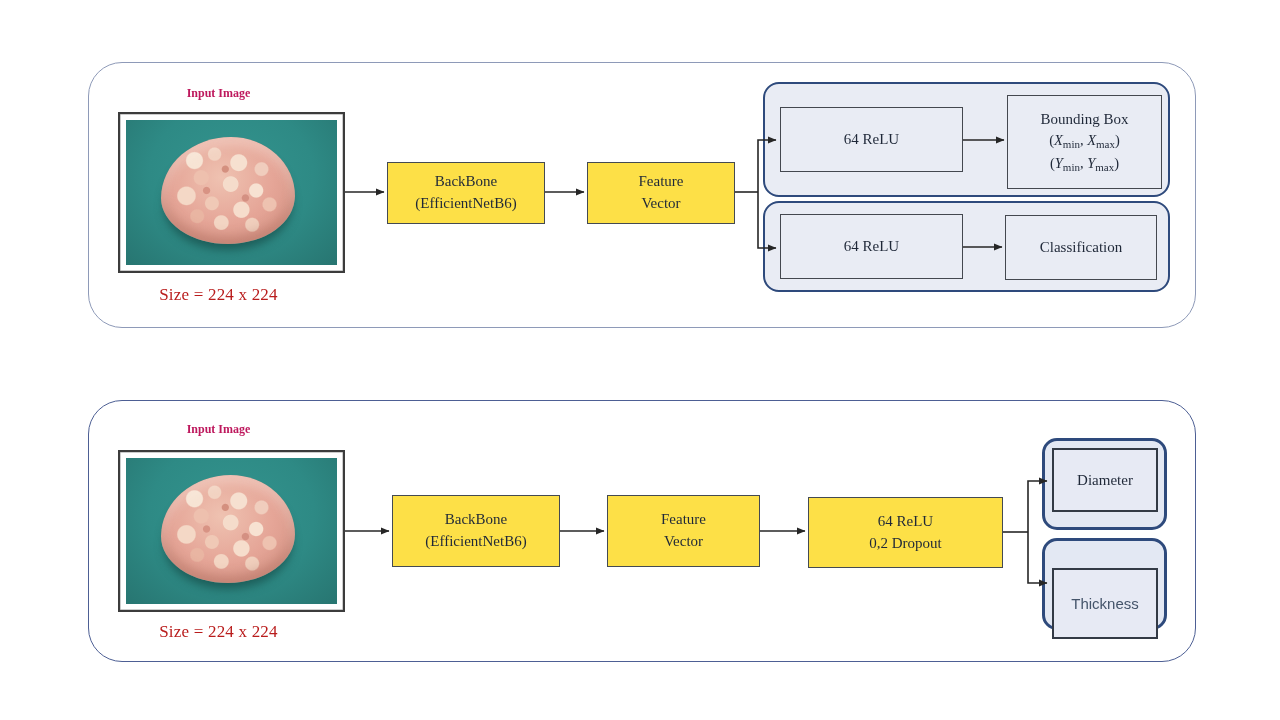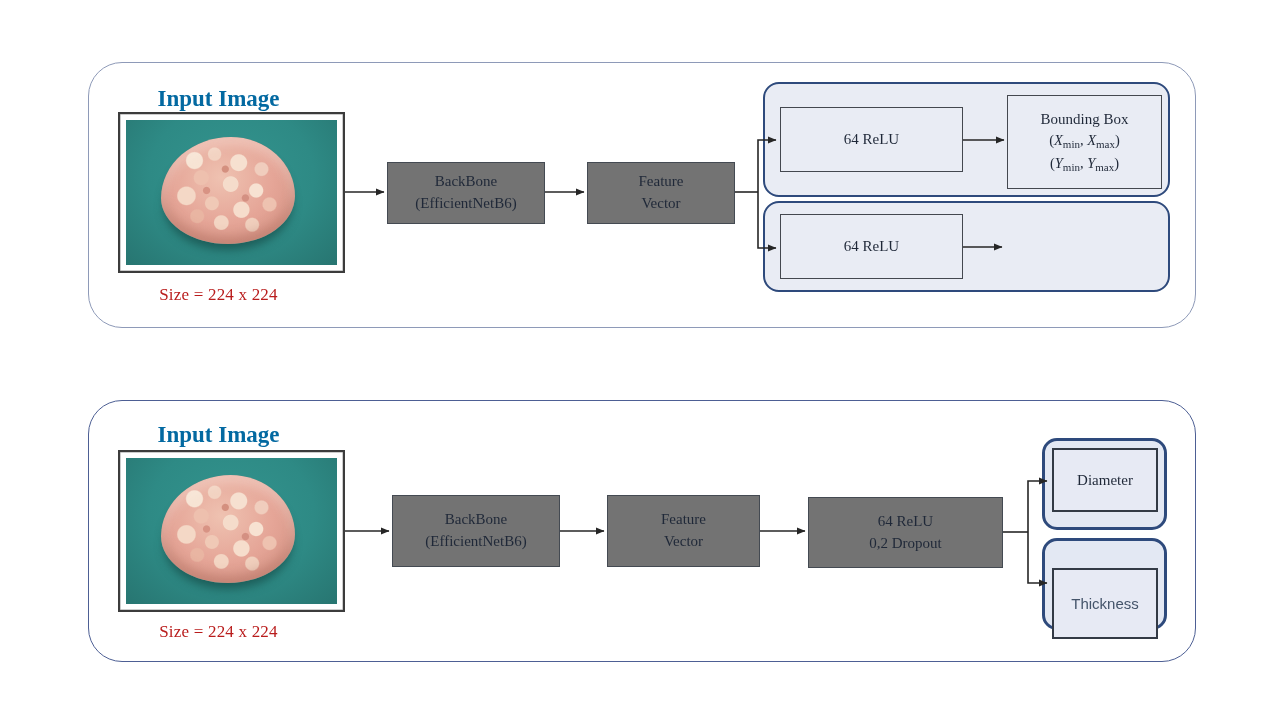--- a/index.html
+++ b/index.html
@@ -6,21 +6,21 @@
   html,body { background:#ffffff; }
   body { font-family:"Liberation Serif", serif; color:#1f2838; }
   .canvas { position:relative; width:1280px; height:720px; background:#fff; overflow:hidden; }
 
   
   .pipeline { position:absolute; border-radius:34px; background:#fff; }
   .pipeline.top { left:88px; top:62px; width:1108px; height:266px; border:1.5px solid #8e9ab8; }
   .pipeline.bottom { left:88px; top:400px; width:1108px; height:262px; border:1.3px solid #4d5f94; }
 
   .lbl { position:absolute; text-align:center; }
-  .input-label { font-weight:bold; font-size:23px; color:#0369a1; }
+  .input-label { font-weight:bold; font-size:12px; color:#be185d; }
   .size-label { font-size:17px; color:#b91c1c; letter-spacing:.2px; }
 
   
   .photo-frame { position:absolute; border:2px solid #3c3c3c; background:#fff; padding:6px; box-shadow:0 0 0 0.5px #999 inset; }
   .photo { position:relative; width:100%; height:100%; overflow:hidden;
     background: radial-gradient(ellipse at 50% 38%, #33948e 0%, #2e8a85 55%, #256e6a 115%); }
   .patty { position:absolute; left:16.5%; top:11.5%; width:63.5%; height:74%;
     border-radius: 52% 48% 50% 50% / 57% 55% 45% 43%;
     background:
       radial-gradient(circle at 25% 22%, #f7e4d4 0 6%, rgba(247,228,212,0) 7%),
@@ -39,21 +39,21 @@
       radial-gradient(circle at 68% 82%, #f0cfbd 0 5%, rgba(240,207,189,0) 6%),
       radial-gradient(circle at 48% 30%, #d4907f 0 3%, rgba(212,144,127,0) 4%),
       radial-gradient(circle at 34% 50%, #d89384 0 3%, rgba(216,147,132,0) 4%),
       radial-gradient(circle at 63% 57%, #d49082 0 3%, rgba(212,144,130,0) 4%),
       radial-gradient(ellipse at 45% 38%, #efc2b1 0%, #e5a597 50%, #cf8e7e 100%);
     box-shadow: 0 9px 10px -3px rgba(14,56,53,.55),
                 inset 0 -7px 12px rgba(150,80,66,.35),
                 inset 0 7px 12px rgba(255,242,232,.45); }
 
   
-  .pbox { position:absolute; background:#737373; border:1.6px solid #444a52; display:flex; flex-direction:column;
+  .pbox { position:absolute; background:#fde047; border:1.6px solid #444a52; display:flex; flex-direction:column;
     align-items:center; justify-content:center; font-size:15px; line-height:1.45; color:#1f2838; text-align:center; }
 
   
   .group { position:absolute; background:#e9ecf4; border:2.6px solid #2e4a7c; border-radius:16px; }
   .group.small { border-width:3px; border-radius:15px; background:#e3e8f3; }
   .gbox { position:absolute; background:#e9ecf4; border:1.6px solid #44484f; display:flex; flex-direction:column;
     align-items:center; justify-content:center; font-size:15px; line-height:1.4; color:#1f2838; text-align:center; }
   .gbox.outbox { background:#e7eaf4; border-width:2px; border-color:#333a45; }
 
   .math { font-size:14.5px; }
@@ -97,20 +97,23 @@
   </div>
   <div class="gbox" style="left:1007px; top:95px; width:155px; height:94px;">
     <span>Bounding Box</span>
     <span class="math"><span>(</span><i>X</i><sub>min</sub><span>, </span><i>X</i><sub>max</sub><span>)</span></span>
     <span class="math"><span>(</span><i>Y</i><sub>min</sub><span>, </span><i>Y</i><sub>max</sub><span>)</span></span>
   </div>
 
   <div class="group" style="left:763px; top:201px; width:407px; height:91px;"></div>
   <div class="gbox" style="left:780px; top:214px; width:183px; height:65px;">
     <span>64 ReLU</span>
+  </div>
+  <div class="gbox" style="left:1005px; top:215px; width:152px; height:65px;">
+    <span>Classification</span>
   </div>
 
   <div class="pipeline bottom"></div>
 
   <div class="lbl input-label" style="left:105px; top:422px; width:227px;">Input Image</div>
 
   <div class="photo-frame" style="left:118px; top:450px; width:227px; height:162px;">
     <div class="photo">
       <div class="patty"></div>
     </div>

